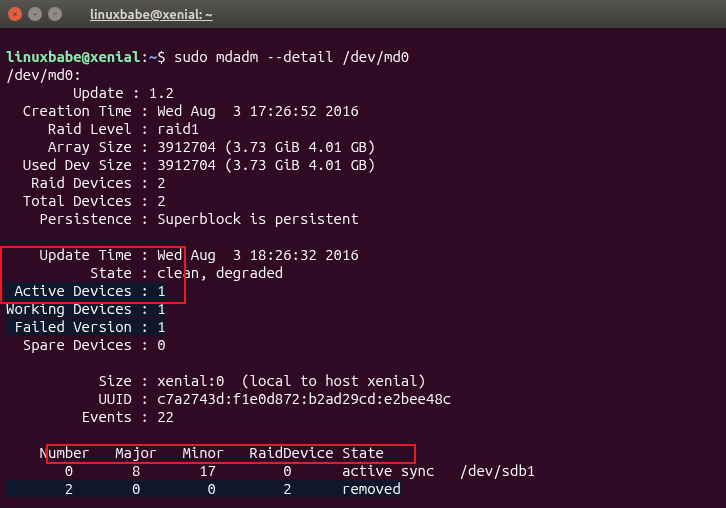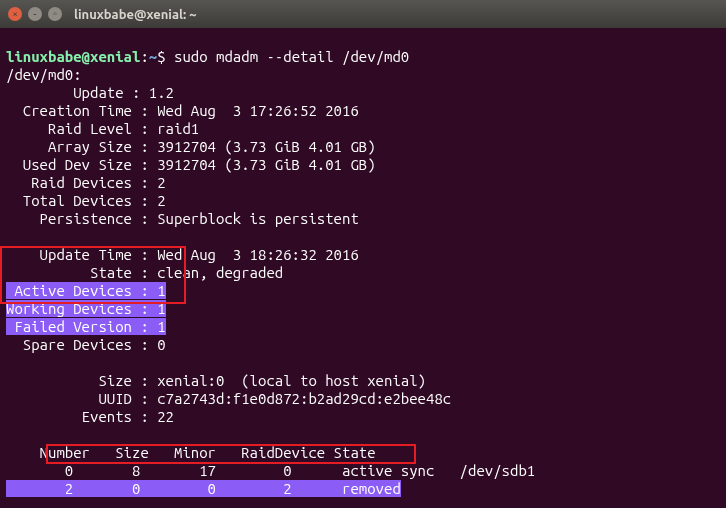--- a/index.html
+++ b/index.html
@@ -29,32 +29,32 @@
     margin-right: 6px;
     display: inline-flex;
     align-items: center;
     justify-content: center;
     font-size: 10px;
     color: #3a3a36;
   }
   .win-close   { background: #df6041; }
   .win-min     { background: #8f8b84; }
   .win-max     { background: #8f8b84; }
-  .title-text { margin-left: 6px; font-weight: bold; }
+  .title-text { margin-left: 22px; font-weight: bold; text-decoration: underline; }
   .terminal {
     padding: 2px 6px;
     white-space: pre;
     letter-spacing: 0px;
   }
   .green { color: #86efac; }
   .blue  { color: #729fcf; }
   .white { color: #ffffff; }
   .bold  { font-weight: bold; }
   .hl-blue-bg {
-    background: #8b5cf6;
+    background: #0f172a;
     color: #ffffff;
   }
   .row-container {
     position: relative;
   }
   .red-frame {
     position: absolute;
     border: 2px solid #e51c23;
     pointer-events: none;
   }
@@ -85,21 +85,21 @@
 <span class="white">          State :</span><span class="white"> clean, degraded</span>
 <span class="hl-blue-bg"><span> Active Devices :</span><span> 1</span></span>
 <span class="hl-blue-bg"><span>Working Devices :</span><span> 1</span></span>
 <span class="hl-blue-bg"><span> Failed Version :</span><span> 1</span></span>
 <span class="white">  Spare Devices :</span><span class="white"> 0</span>
 
 <span class="white">           Size :</span><span class="white"> xenial:0  (local to host xenial)</span>
 <span class="white">           UUID :</span><span class="white"> c7a2743d:f1e0d872:b2ad29cd:e2bee48c</span>
 <span class="white">         Events :</span><span class="white"> 22</span>
 
-<span class="white">    Number   Size   Minor   RaidDevice State</span>
+<span class="white">    Number   Major   Minor   RaidDevice State</span>
 <span class="white">       0       8       17        0      active sync   /dev/sdb1</span>
 <span class="white hl-blue-bg">       2       0        0        2      removed</span>
 <span class="white"></span>
 
 
 
 <div class="red-frame" style="left:0px; top:218px; width:186px; height:58px;"></div>
 <div class="red-frame" style="left:46px; top:416px; width:370px; height:20px;"></div>
 </div>
 

